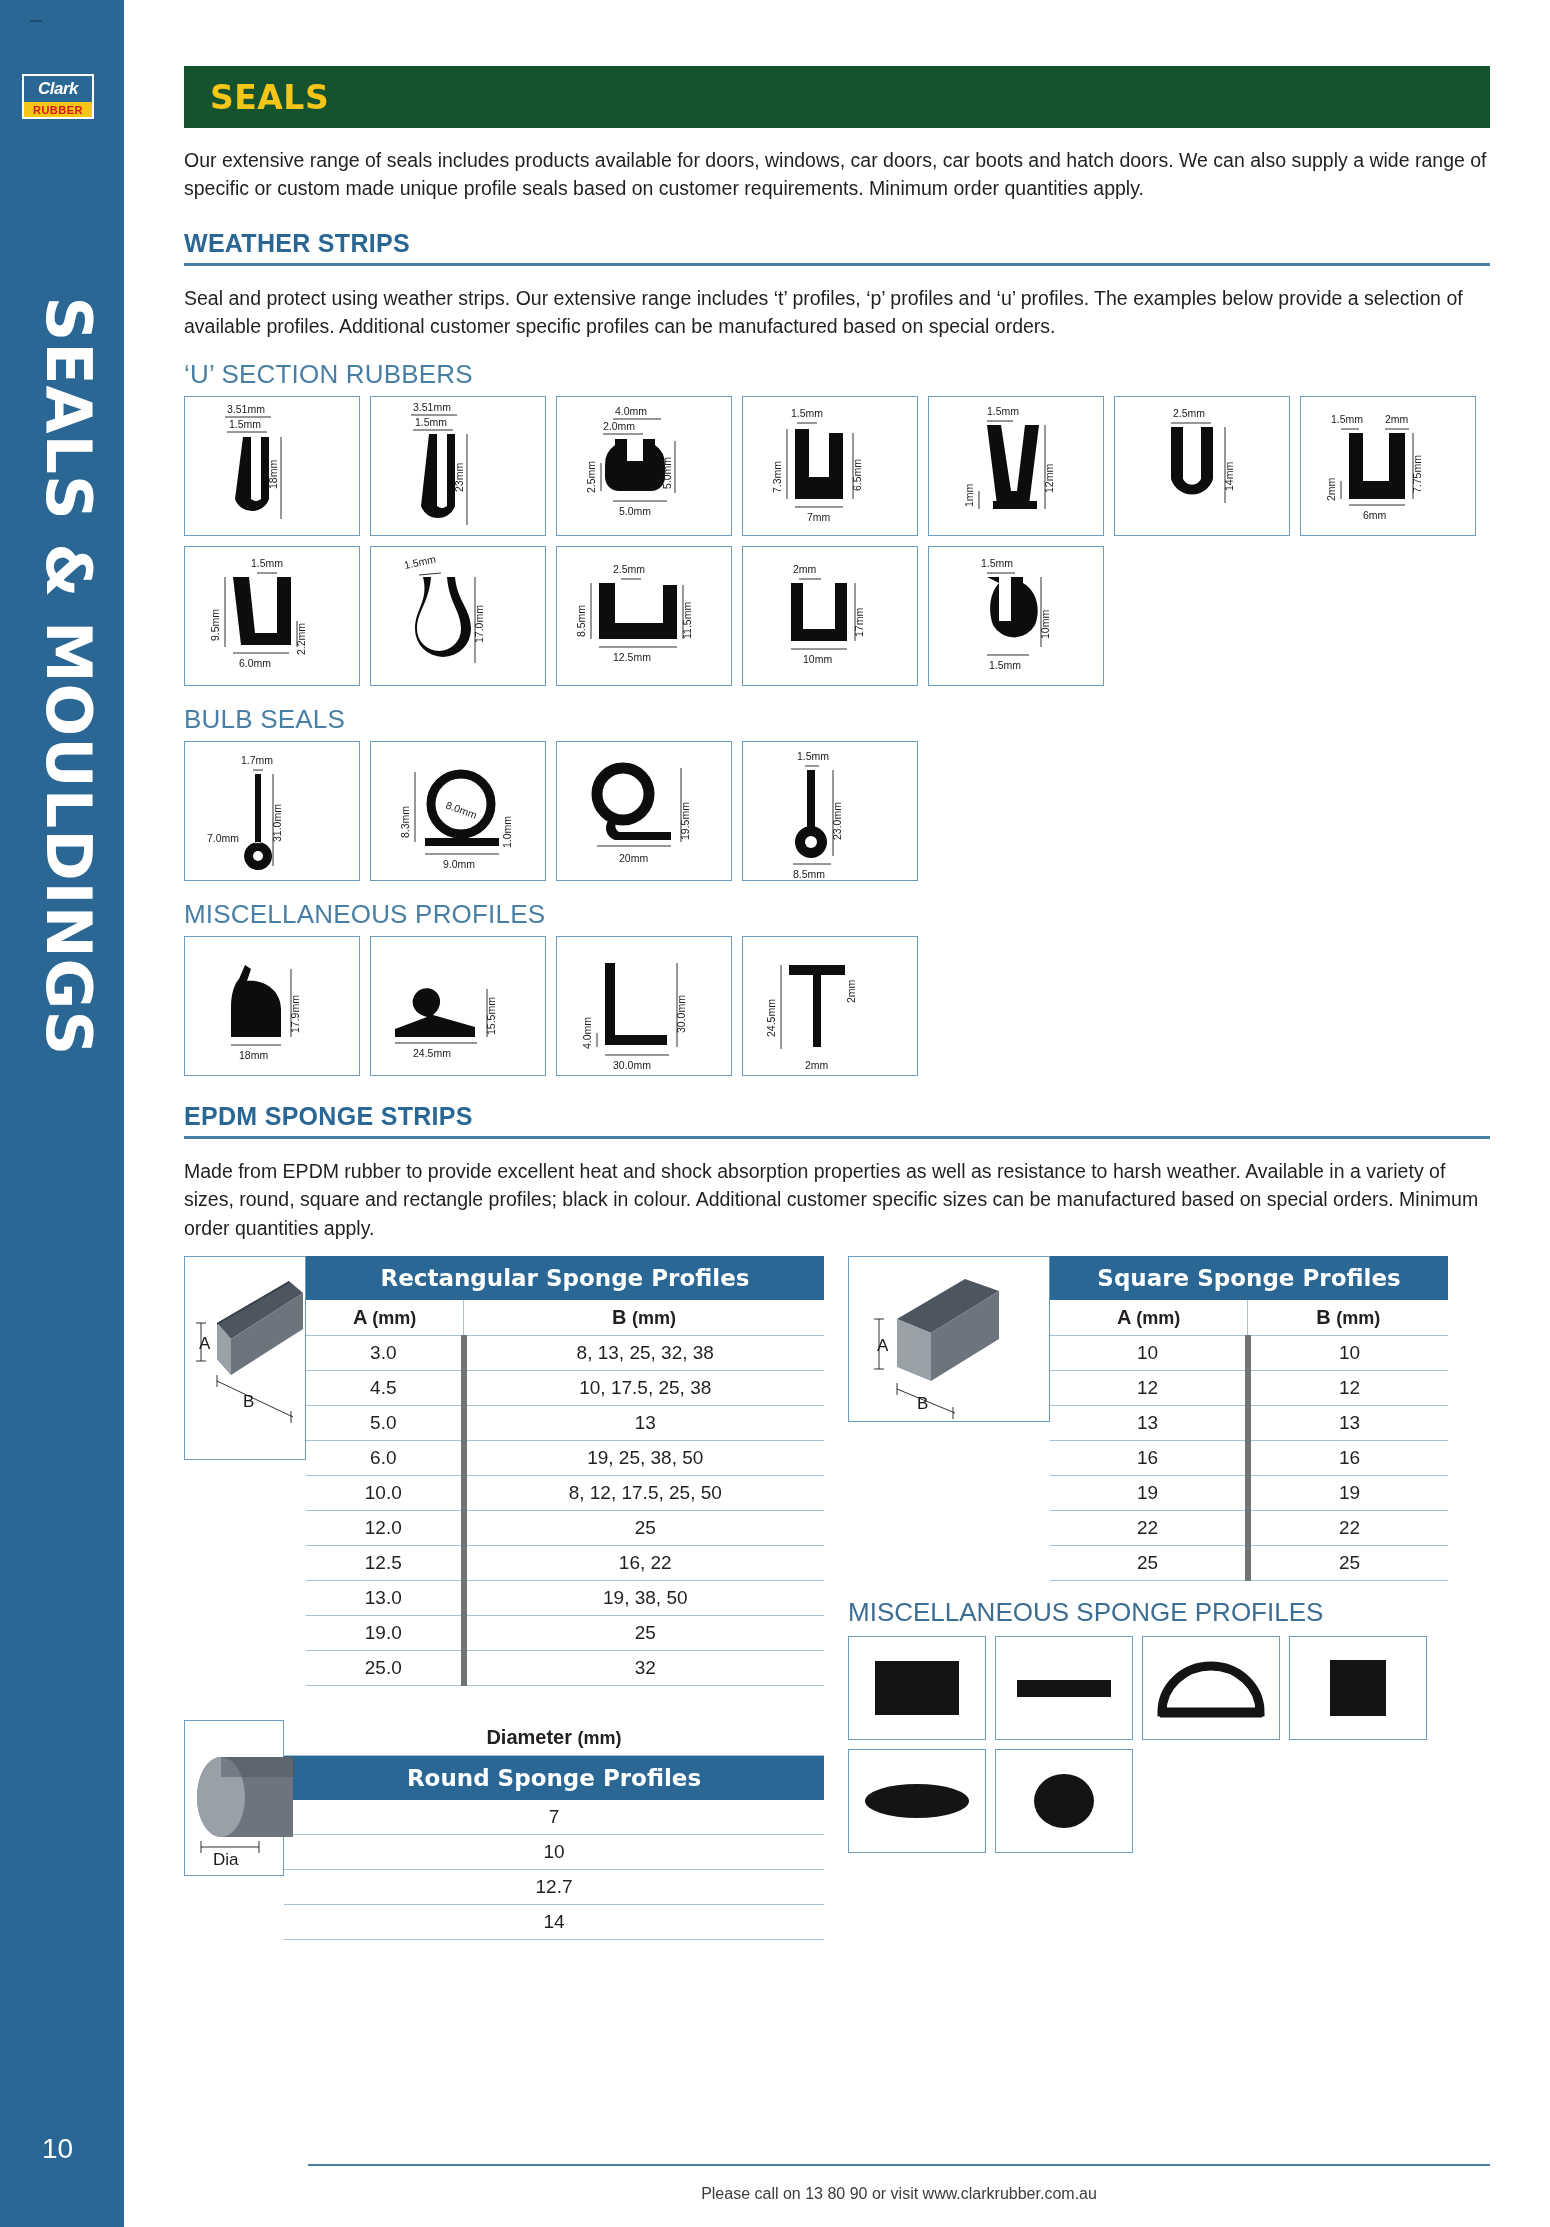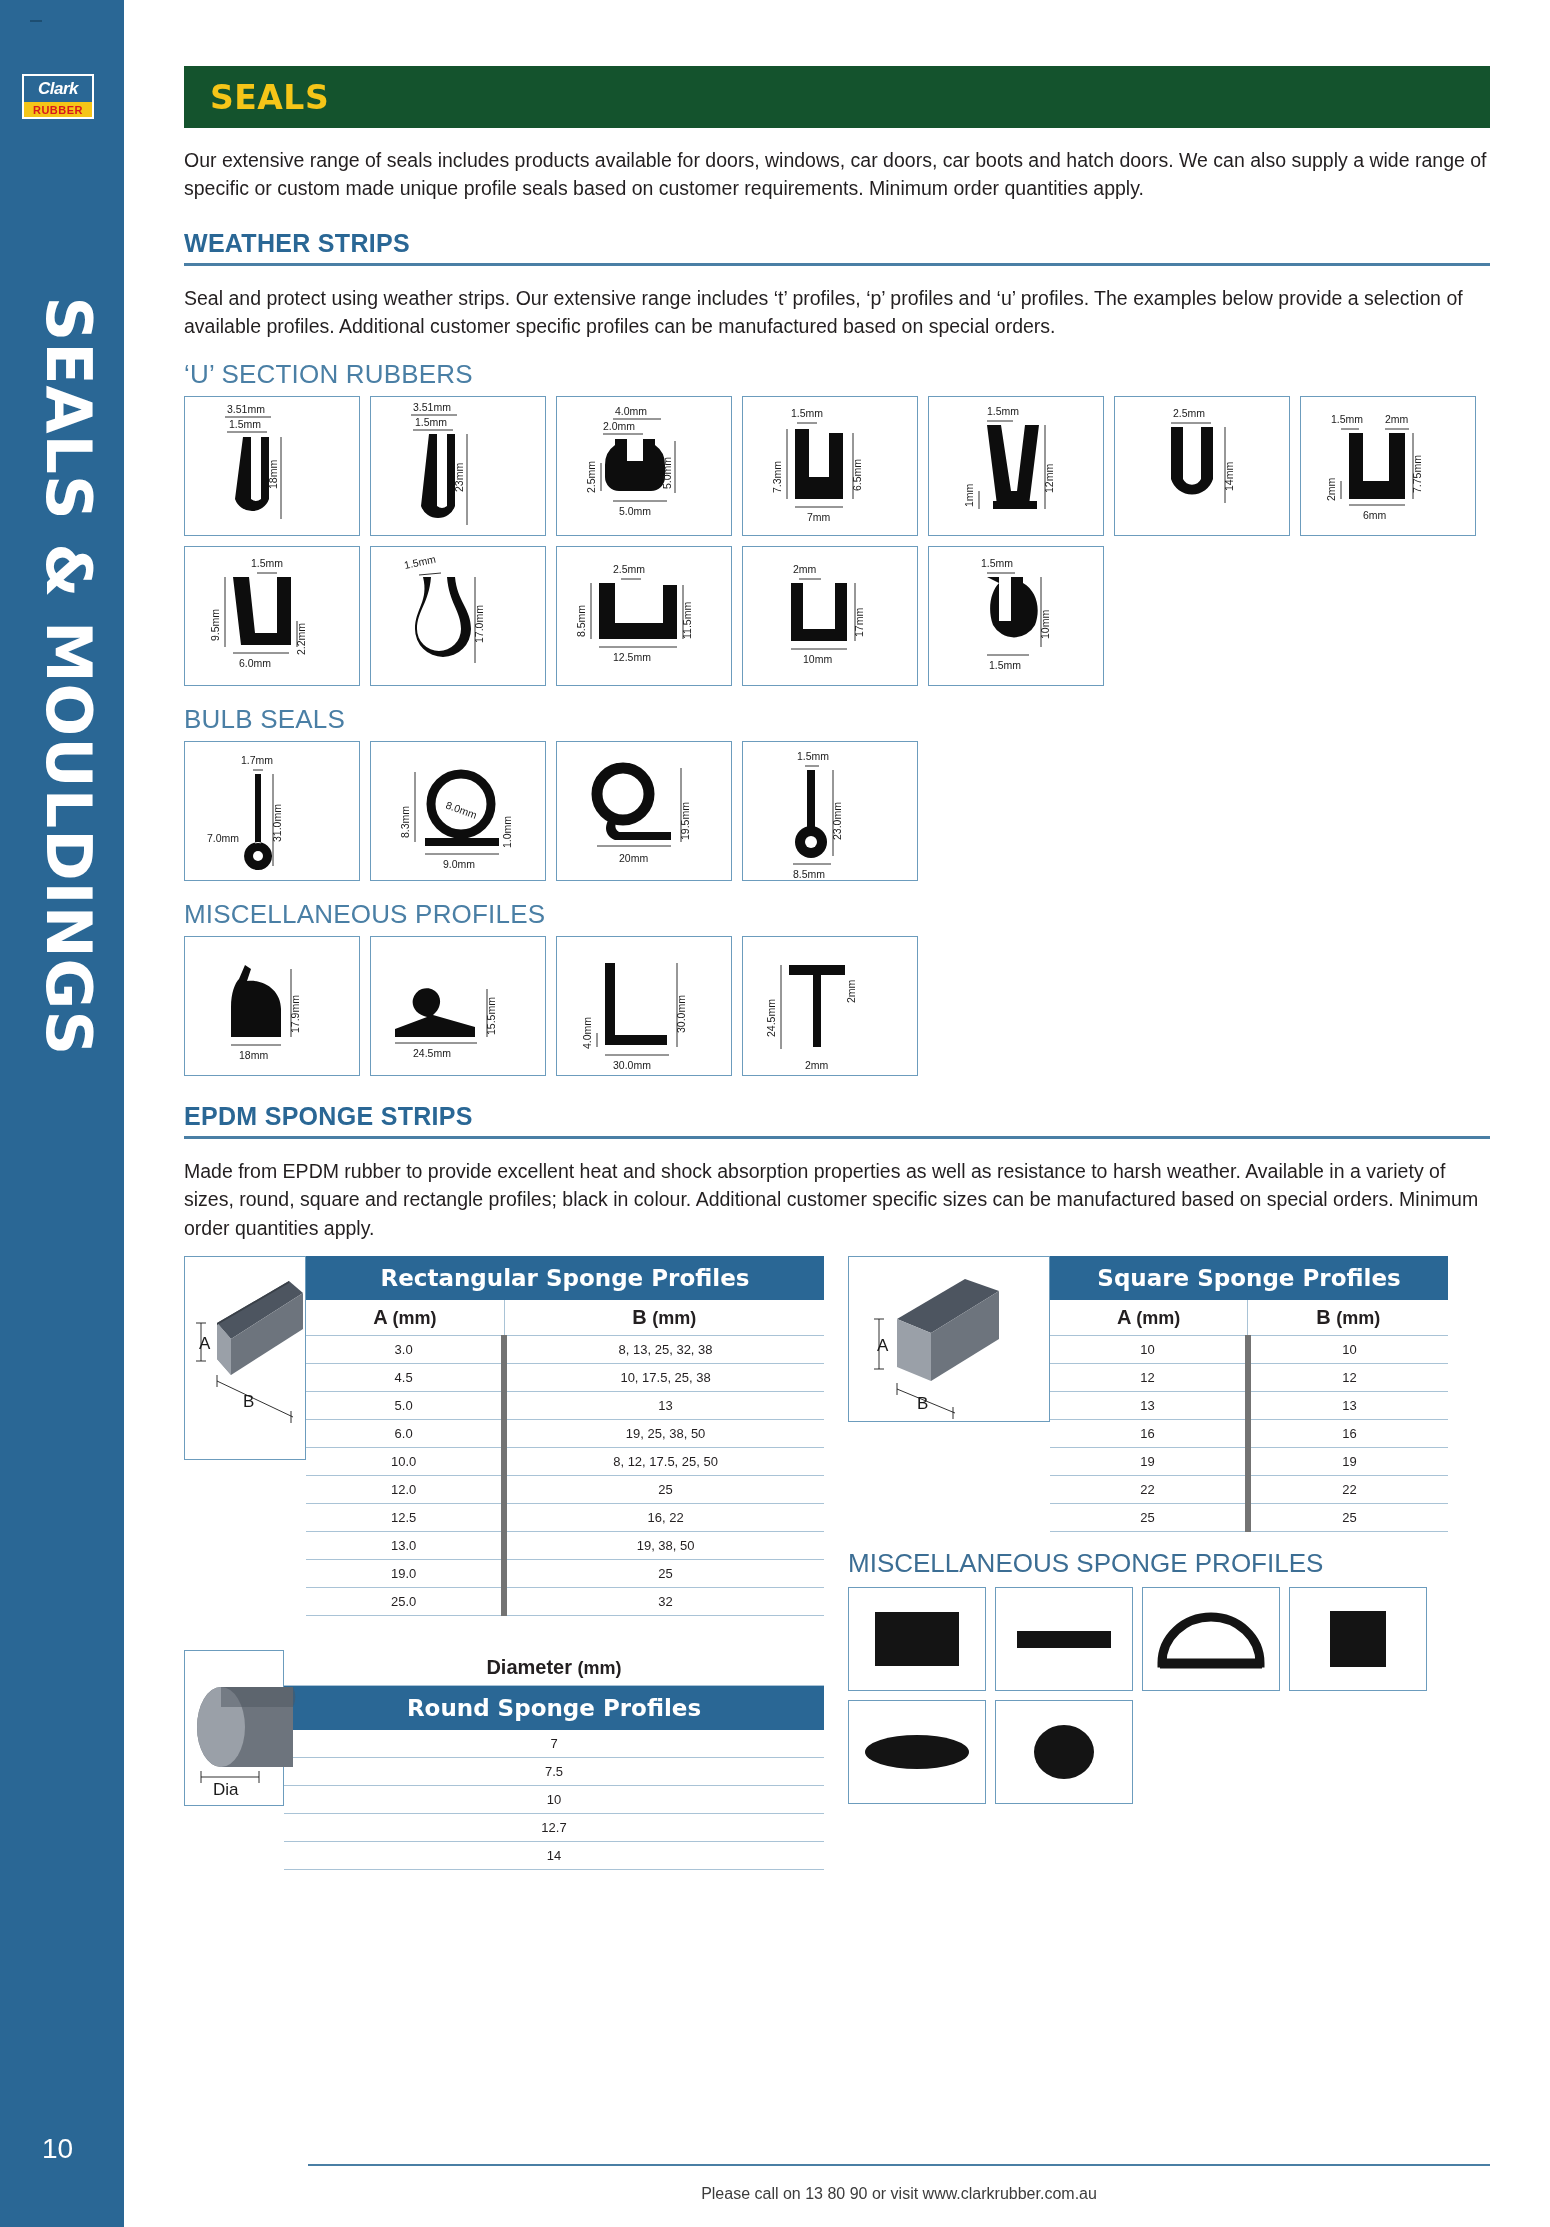--- a/index.html
+++ b/index.html
@@ -146,21 +146,21 @@
     background: #2a6795;
     color: #ffffff;
     font-size: 23px;
     font-weight: bold;
     padding: 9px 4px;
     text-align: center;
     font-family: "DejaVu Sans", sans-serif;
   }
   table.sponge td, table.sponge th.col {
     border-bottom: 1px solid #a9c3d6;
-    font-size: 13px;
+    font-size: 19px;
     text-align: center;
     padding: 6px 4px;
     color: #231f20;
   }
   table.sponge th.col { font-weight: bold; font-size: 20px; }
   table.sponge th.col span.u { font-weight: bold; font-size: 18px; }
   table.sponge td.mid { border-left: 6px solid #737373; }
   table.sponge th.col.mid { border-left: 1px solid #a9c3d6; }
 
   .misc-sponge-head {
@@ -567,23 +567,20 @@
                 <tr>
                   <th class="col"><span>Diameter</span> <span class="u">(mm)</span></th>
                 </tr>
             <tr>
                   <th class="hdr">Round Sponge Profiles</th>
                 </tr>
             <tr>
                   <td>7</td>
                 </tr>
             <tr>
-                  <td>7.5</td>
-                </tr>
-            <tr>
                   <td>10</td>
                 </tr>
             <tr>
                   <td>12.7</td>
                 </tr>
             <tr>
                   <td>14</td>
                 </tr>
           </tbody>
             </table>

